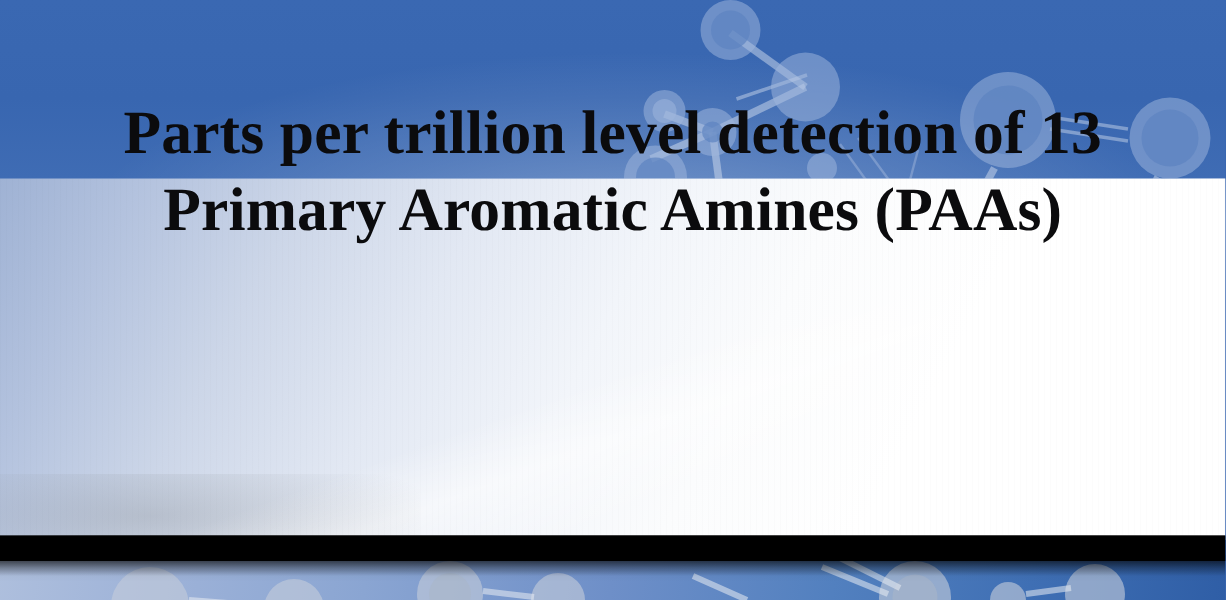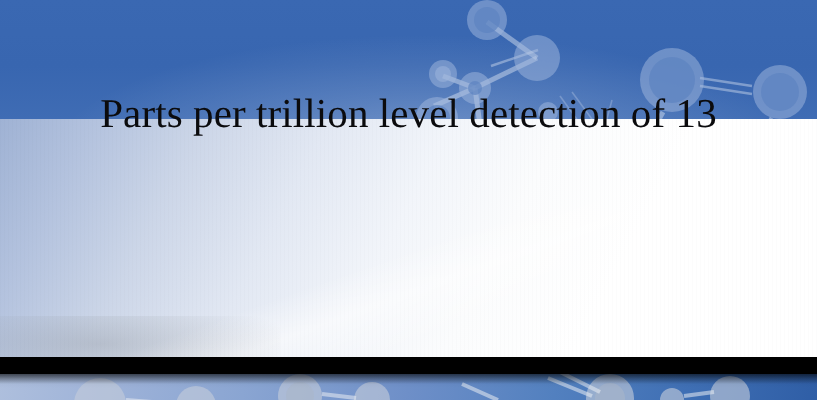--- a/index.html
+++ b/index.html
@@ -79,21 +79,21 @@
     left:0; top:0; width:817px; height:241px;
     display:flex; flex-direction:column;
     align-items:center; justify-content:center;
     padding-bottom:14px;
     z-index:3;
   }
   .title-line {
     color:#0b0b0d;
     font-family:"Liberation Serif", serif;
     font-size:41px;
-    font-weight:400;
+    font-weight:700;
     line-height:1.22;
     letter-spacing:0.1px;
     white-space:nowrap;
     text-rendering:geometricPrecision;
   }
 
   
   .shadow-bar {
     position:absolute;
     left:0; top:357px; width:817px; height:17px;
@@ -203,20 +203,21 @@
       </g>
     </svg>
   </div>
 
   <div class="panel">
     <div class="panel-smudge"></div>
   </div>
 
   <div class="title-wrap">
     <div class="title-line">Parts per trillion level detection of 13</div>
+    <div class="title-line">Primary Aromatic Amines (PAAs)</div>
   </div>
 
   <div class="shadow-bar"></div>
 
   <div class="bottom-band">
     <svg width="817" height="30" viewBox="0 0 817 30">
       <g>
         <circle class="bmol-ring" cx="300" cy="26" r="22"></circle>
         <circle class="bmol-core" cx="300" cy="26" r="14"></circle>
         <circle class="bmol-ring" cx="372" cy="30" r="18"></circle>

